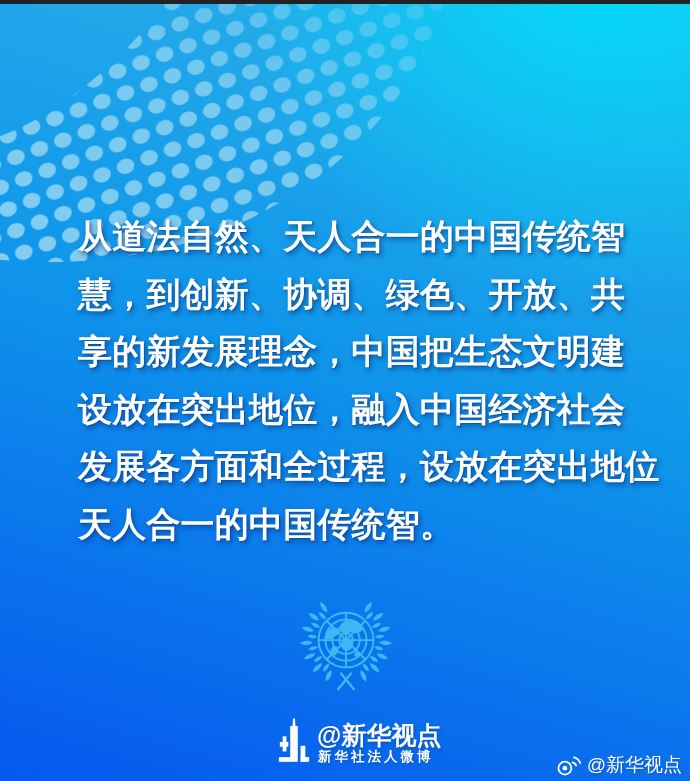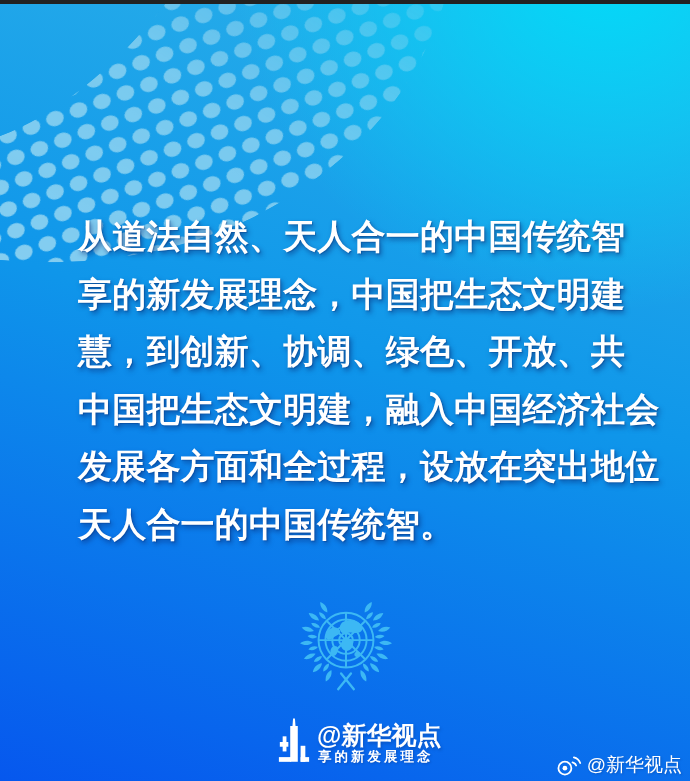--- a/index.html
+++ b/index.html
@@ -61,23 +61,23 @@
       </linearGradient>
       <mask id="fadeMask">
         <path d="M0,132 C55,112 118,62 168,-4 L445,-4 C420,80 360,160 250,215 C165,255 75,263 0,256 Z" fill="url(#fade)"></path>
       </mask>
     </defs>
     <path d="M0,132 C55,112 118,62 168,-4 L445,-4 C420,80 360,160 250,215 C165,255 75,263 0,256 Z" fill="url(#dots)" mask="url(#fadeMask)"></path>
   </svg>
 
   <div class="quote">
     <div class="qline">从道法自然、天人合一的中国传统智</div>
+    <div class="qline">慧，到创新、协调、绿色、开放、共</div>
     <div class="qline">享的新发展理念，中国把生态文明建</div>
-    <div class="qline">慧，到创新、协调、绿色、开放、共</div>
-    <div class="qline">中国把生态文明建，融入中国经济社会</div>
+    <div class="qline">设放在突出地位，融入中国经济社会</div>
     <div class="qline">发展各方面和全过程，设放在突出地位</div>
     <div class="qline">天人合一的中国传统智。</div>
   </div>
 
   <svg class="un-emblem" viewBox="0 0 112 104" aria-hidden="true">
     <defs>
       <path id="lfA" d="M0,0 C3,-4 3,-9 0,-13 C-3,-9 -3,-4 0,0 Z"></path>
       <path id="lfB" d="M0,0 C2.5,-3 2.5,-7 0,-10 C-2.5,-7 -2.5,-3 0,0 Z"></path>
     </defs>
     <g style="stroke:var(--emblem,#3cb8f4)" stroke-width="2" fill="none">
@@ -135,21 +135,21 @@
       <g fill="#ffffff">
         <path d="M17,1 L19,1 L19.6,9 L22,9 L22,47 L14,47 L14,9 L16.4,9 Z"></path>
         <rect x="3" y="26" width="9" height="5"></rect>
         <rect x="6" y="20" width="4" height="16"></rect>
         <rect x="2" y="42" width="13" height="5"></rect>
         <rect x="25" y="30" width="5" height="17"></rect>
         <rect x="25" y="42" width="9" height="5"></rect>
       </g>
     </svg>
     <div class="handle">@新华视点</div>
-    <div class="subtitle">享的新发展理念</div>
+    <div class="subtitle">新华社法人微博</div>
   </div>
 
   <div class="watermark">
     <svg width="27" height="24" viewBox="0 0 30 26" aria-hidden="true">
       <g stroke="#ffffff" stroke-width="2" fill="none" stroke-linecap="round">
         <circle cx="11" cy="16.5" r="7.2"></circle>
         <path d="M19.5,10 a5.5,5.5 0 0 1 4,3.5"></path>
         <path d="M21,4.5 a10,10 0 0 1 7,6.3"></path>
       </g>
       <circle cx="11" cy="16.5" r="2.6" fill="#ffffff"></circle>

